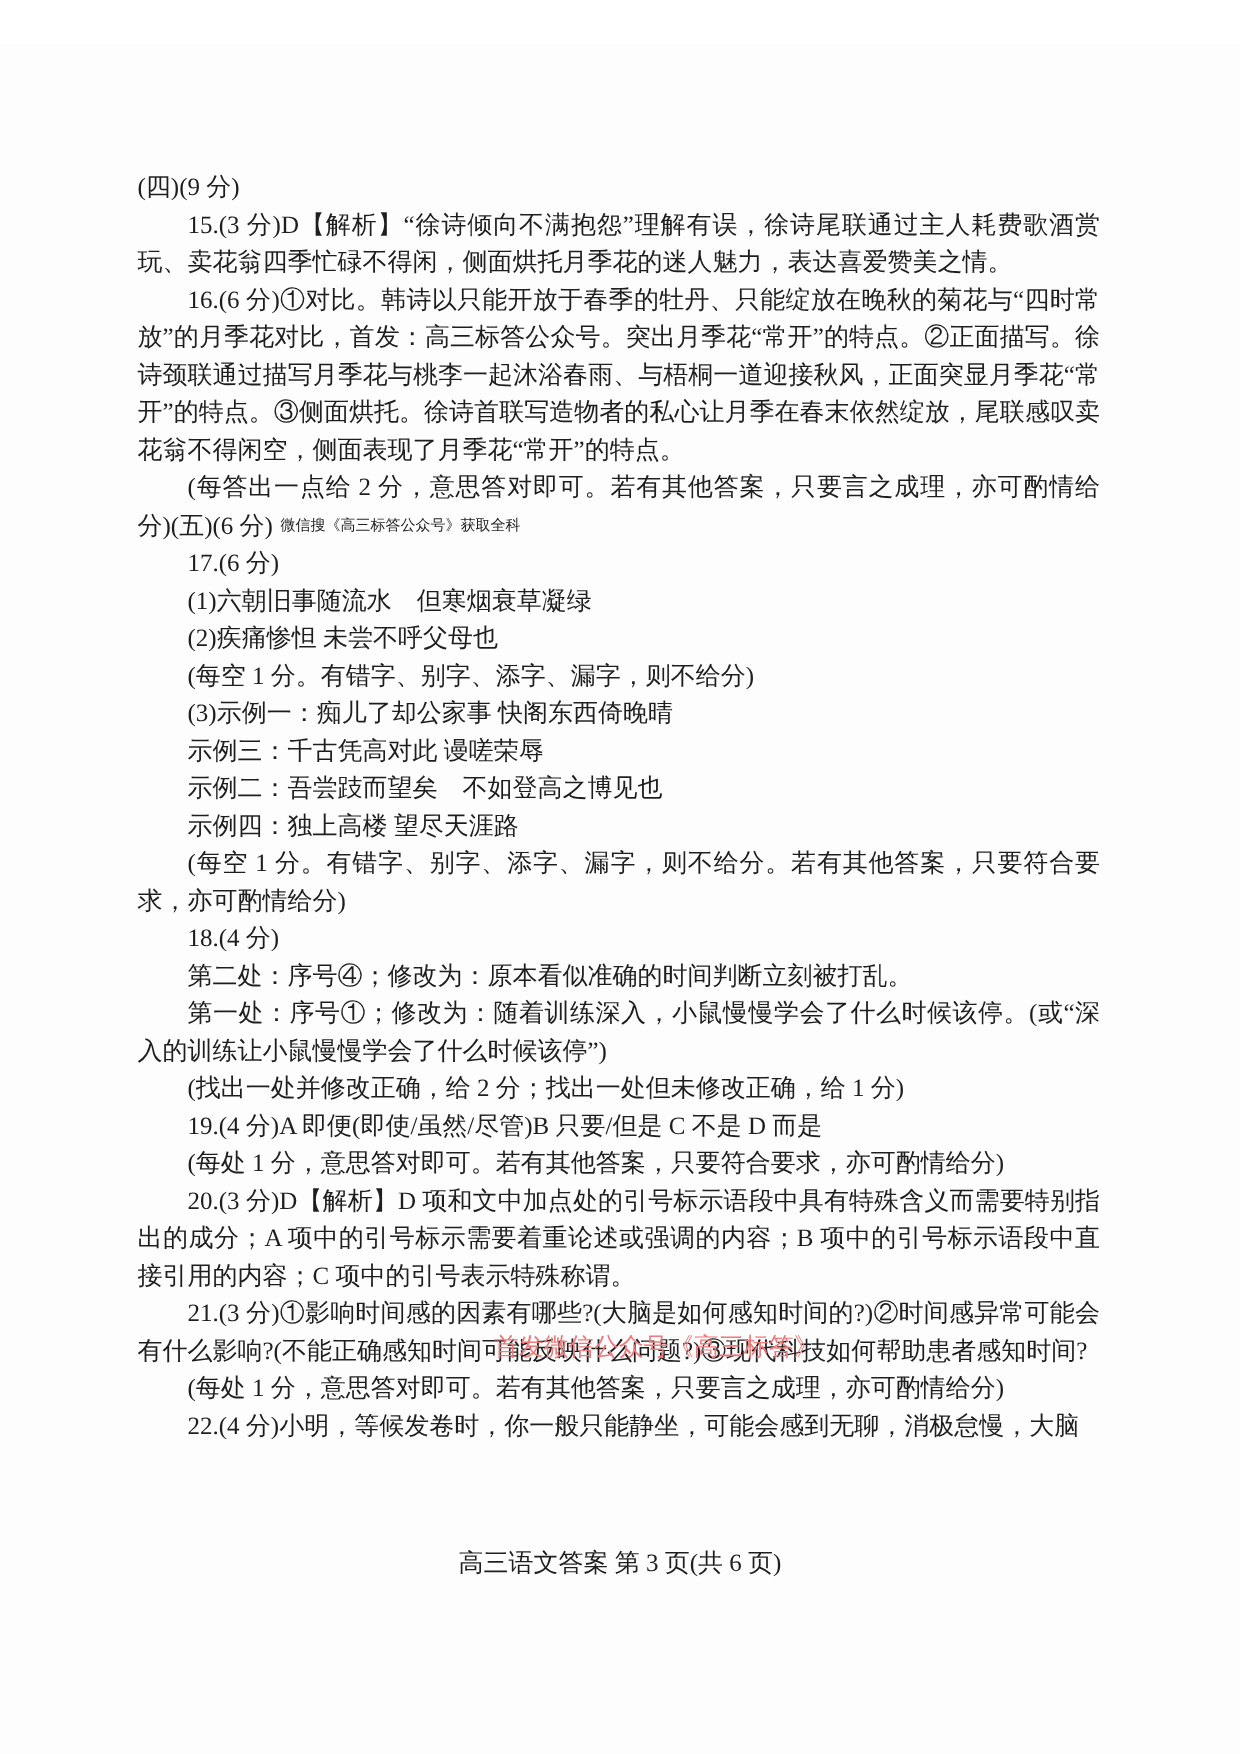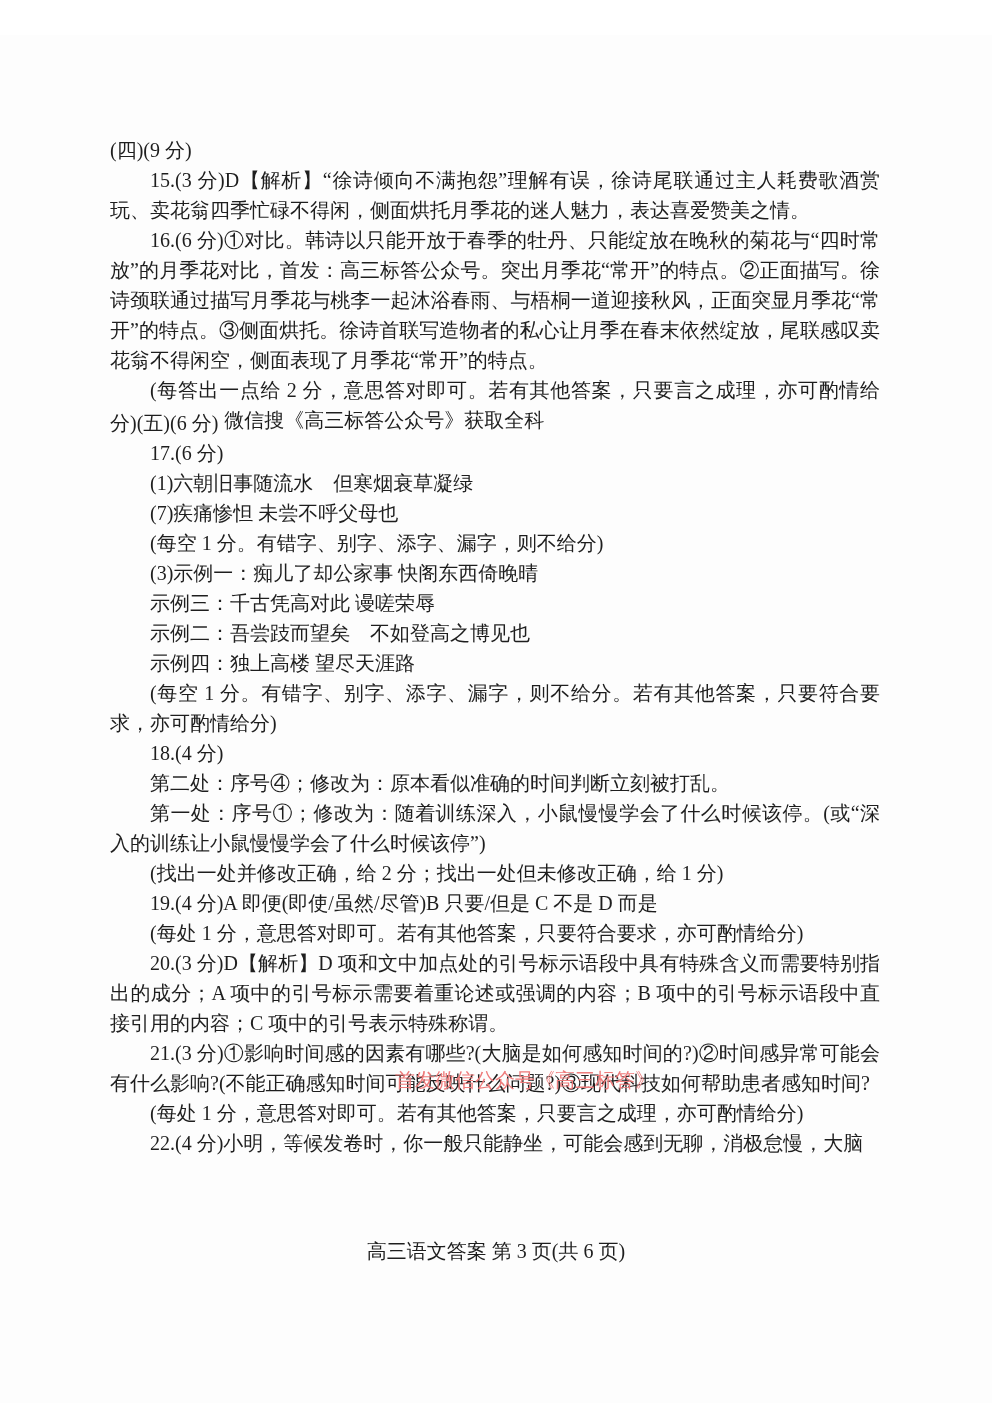--- a/index.html
+++ b/index.html
@@ -28,21 +28,21 @@
   }
   p.para {
     margin: 0;
     position: relative;
   }
   p.para.indent {
     text-indent: 2em;
   }
   .run-normal { }
   .run-note {
-    font-size: 20px;
+    font-size: 12px;
     vertical-align: 3px;
     padding-left: 6px;
   }
   .run-watermark {
     position: absolute;
     bottom: 3px;
     left: calc(50% + 30px);
     transform: translateX(-50%);
     white-space: nowrap;
     text-indent: 0;
@@ -62,21 +62,21 @@
 <body>
 
 <div class="page" style="background: rgb(253, 253, 253); color: rgb(30, 30, 30); --accent-red: #ee7b7b;">
   <div class="content">
       <p class="para"><span class="run-normal">(四)(9 分)</span></p>
       <p class="para indent"><span class="run-normal">15.(3 分)D【解析】“徐诗倾向不满抱怨”理解有误，徐诗尾联通过主人耗费歌酒赏玩、卖花翁四季忙碌不得闲，侧面烘托月季花的迷人魅力，表达喜爱赞美之情。</span></p>
       <p class="para indent"><span class="run-normal">16.(6 分)①对比。韩诗以只能开放于春季的牡丹、只能绽放在晚秋的菊花与“四时常放”的月季花对比，首发：高三标答公众号。突出月季花“常开”的特点。②正面描写。徐诗颈联通过描写月季花与桃李一起沐浴春雨、与梧桐一道迎接秋风，正面突显月季花“常开”的特点。③侧面烘托。徐诗首联写造物者的私心让月季在春末依然绽放，尾联感叹卖花翁不得闲空，侧面表现了月季花“常开”的特点。</span></p>
       <p class="para indent"><span class="run-normal">(每答出一点给 2 分，意思答对即可。若有其他答案，只要言之成理，亦可酌情给分)(五)(6 分)</span><span class="run-note">微信搜《高三标答公众号》获取全科</span></p>
       <p class="para indent"><span class="run-normal">17.(6 分)</span></p>
       <p class="para indent"><span class="run-normal">(1)六朝旧事随流水　但寒烟衰草凝绿</span></p>
-      <p class="para indent"><span class="run-normal">(7)疾痛惨怛 未尝不呼父母也</span></p>
+      <p class="para indent"><span class="run-normal">(2)疾痛惨怛 未尝不呼父母也</span></p>
       <p class="para indent"><span class="run-normal">(每空 1 分。有错字、别字、添字、漏字，则不给分)</span></p>
       <p class="para indent"><span class="run-normal">(3)示例一：痴儿了却公家事 快阁东西倚晚晴</span></p>
       <p class="para indent"><span class="run-normal">示例三：千古凭高对此 谩嗟荣辱</span></p>
       <p class="para indent"><span class="run-normal">示例二：吾尝跂而望矣　不如登高之博见也</span></p>
       <p class="para indent"><span class="run-normal">示例四：独上高楼 望尽天涯路</span></p>
       <p class="para indent"><span class="run-normal">(每空 1 分。有错字、别字、添字、漏字，则不给分。若有其他答案，只要符合要求，亦可酌情给分)</span></p>
       <p class="para indent"><span class="run-normal">18.(4 分)</span></p>
       <p class="para indent"><span class="run-normal">第二处：序号④；修改为：原本看似准确的时间判断立刻被打乱。</span></p>
       <p class="para indent"><span class="run-normal">第一处：序号①；修改为：随着训练深入，小鼠慢慢学会了什么时候该停。(或“深入的训练让小鼠慢慢学会了什么时候该停”)</span></p>
       <p class="para indent"><span class="run-normal">(找出一处并修改正确，给 2 分；找出一处但未修改正确，给 1 分)</span></p>

